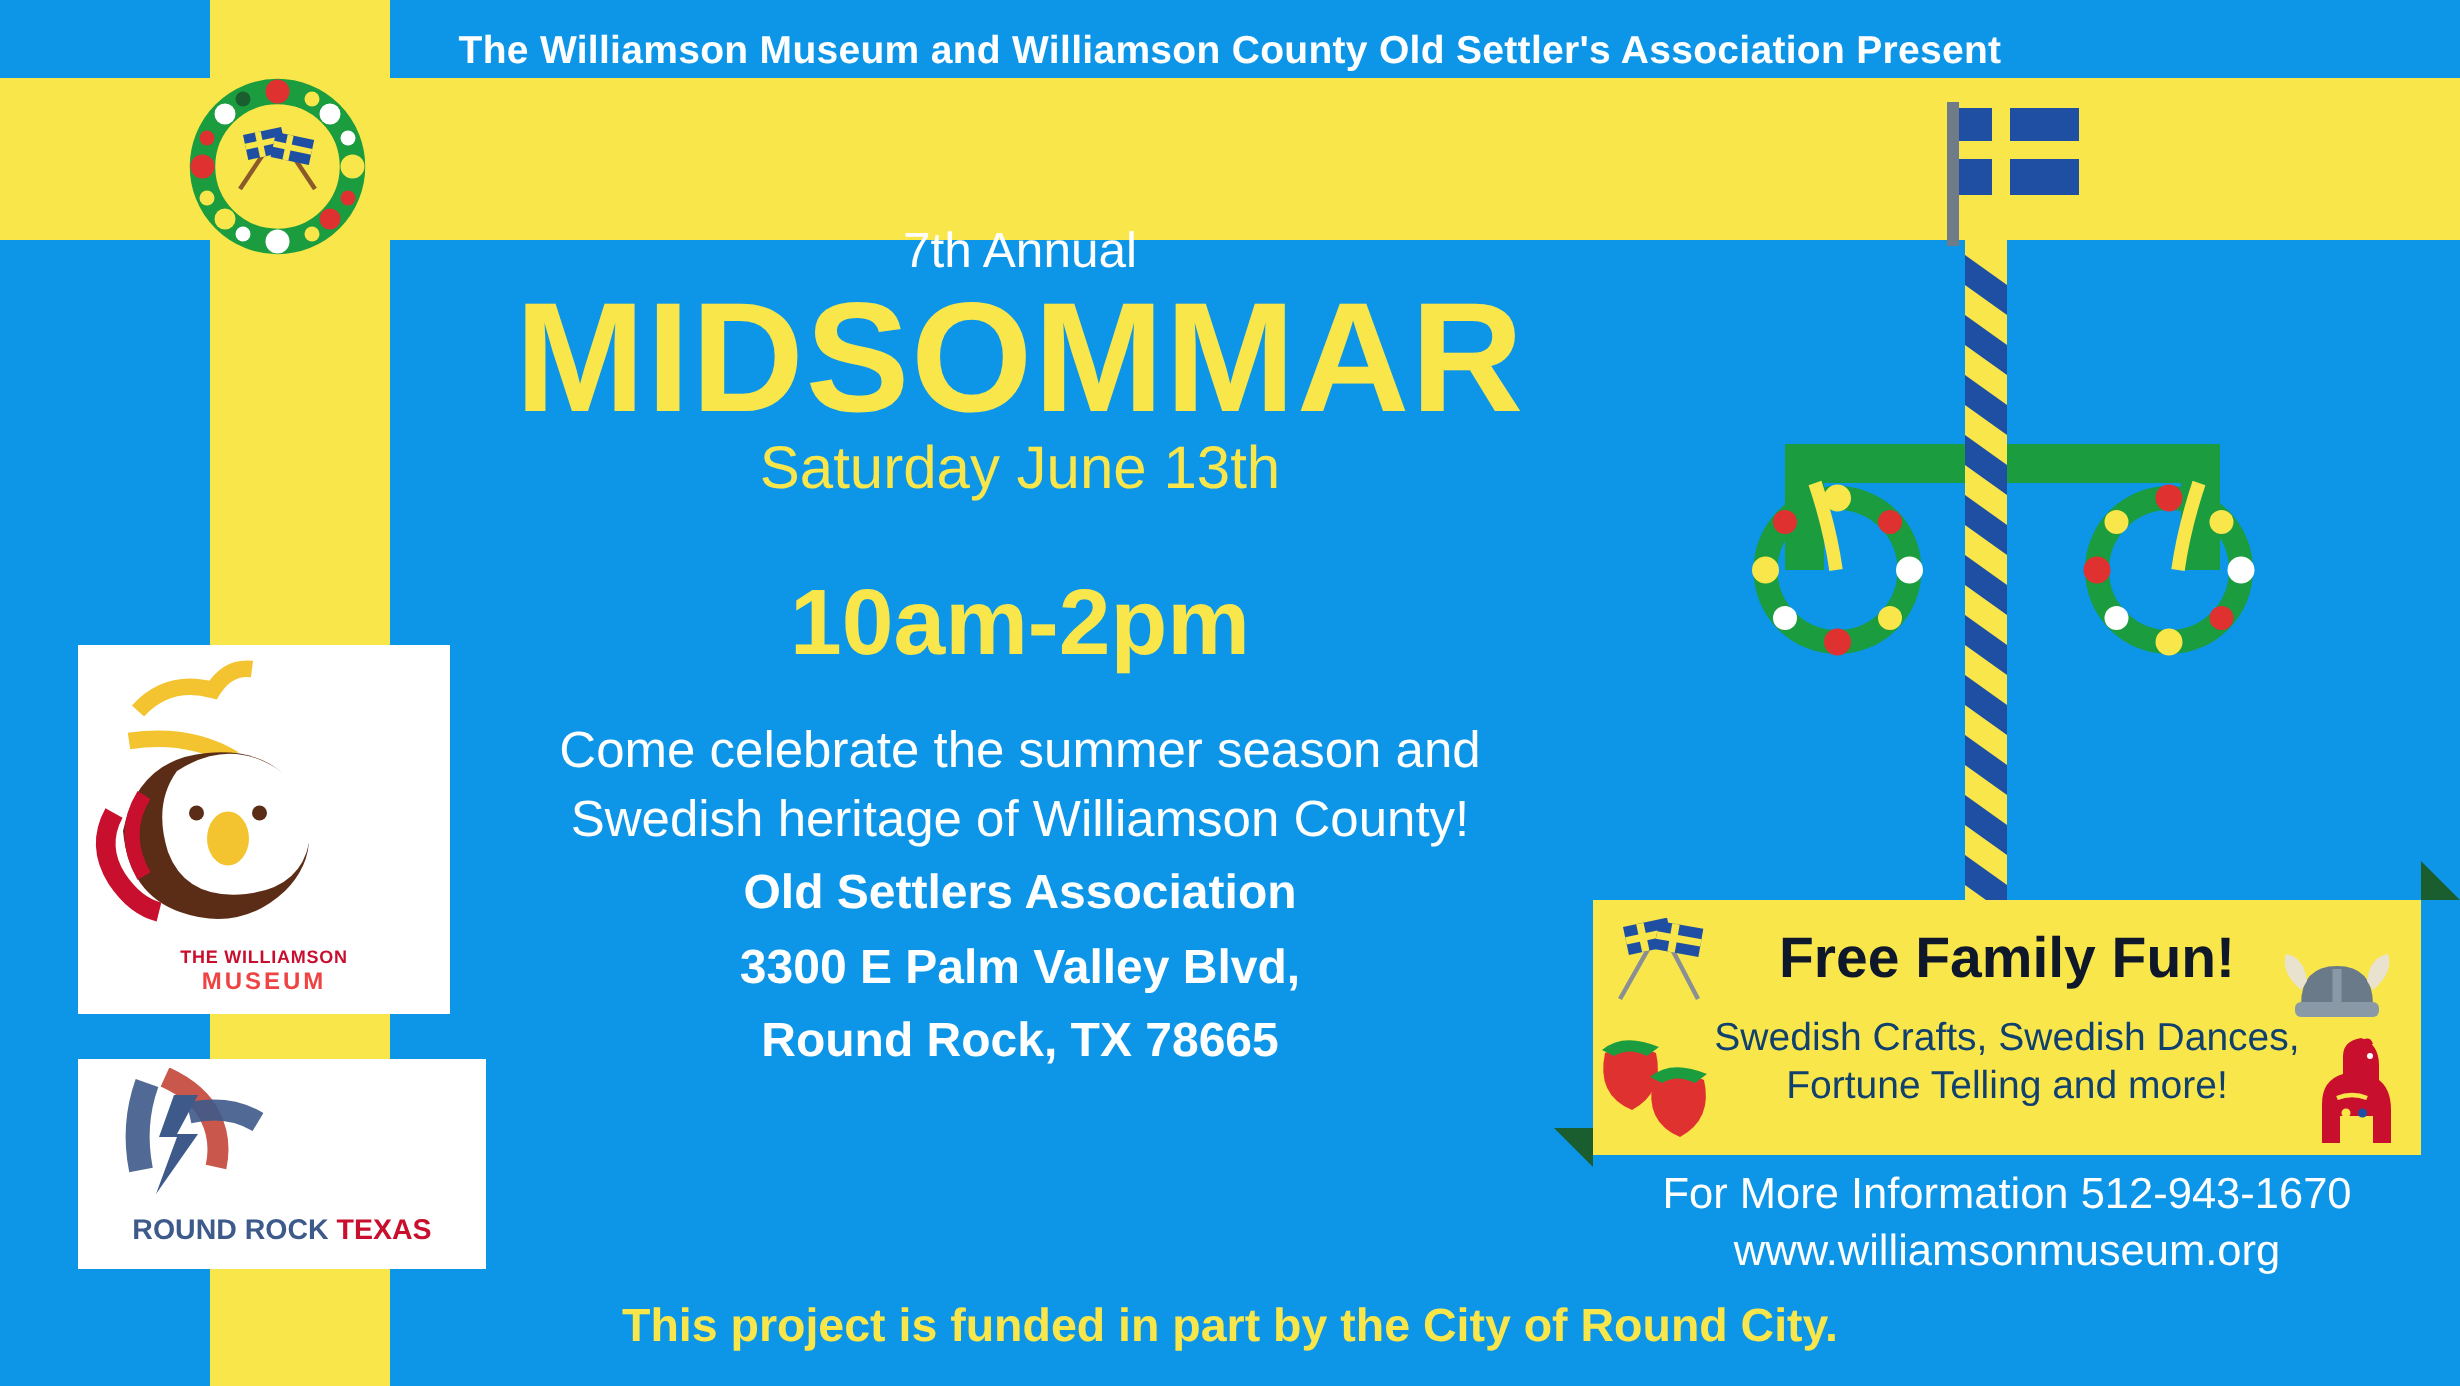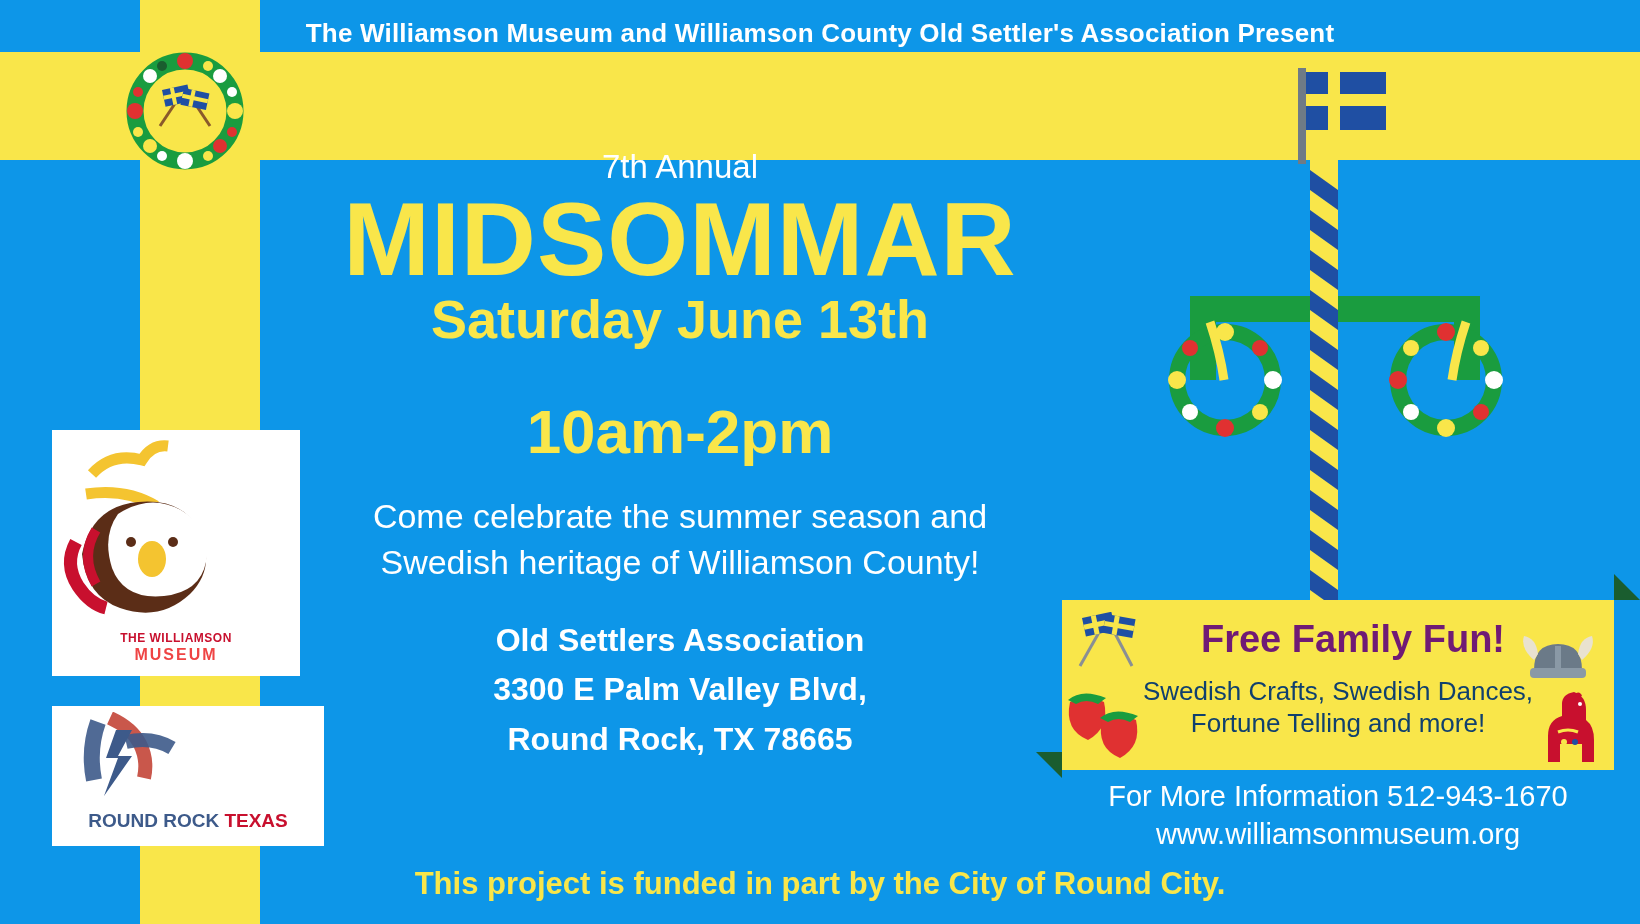--- a/index.html
+++ b/index.html
@@ -77,22 +77,22 @@
   }
   .midsommar {
     color: #f9e64a;
     font-size: 104px;
     font-weight: bold;
     line-height: 1.05;
     letter-spacing: 1px;
   }
   .date {
     color: #f9e64a;
-    font-size: 54px;
-    font-weight: bold;
+    font-size: 40px;
+    font-weight: normal;
     line-height: 1.1;
     margin-top: -4px;
   }
   .time {
     color: #f9e64a;
     font-size: 62px;
     font-weight: bold;
     line-height: 1.1;
     margin-top: 48px;
   }
@@ -100,21 +100,20 @@
     color: #ffffff;
     font-size: 34px;
     line-height: 1.35;
     margin-top: 28px;
   }
   .addr {
     color: #ffffff;
     font-size: 32px;
     font-weight: bold;
     line-height: 1.55;
-    margin-top: 30px;
   }
   
   .funding {
     position: absolute;
     left: 300px;
     bottom: 22px;
     width: 1040px;
     color: #f9e64a;
     font-size: 31px;
     font-weight: bold;
@@ -210,24 +209,23 @@
     border-bottom: 26px solid #1a5d2f;
     border-right: 26px solid transparent;
     z-index: 7;
   }
   .banner-head {
     position: absolute;
     left: 0;
     top: 18px;
     width: 552px;
     text-align: center;
-    color: #701a75;
+    color: #0f172a;
     font-size: 38px;
     font-weight: bold;
-    margin-left: 15px;
   }
   .banner-sub {
     position: absolute;
     left: 0;
     top: 76px;
     width: 552px;
     text-align: center;
     color: #10406e;
     font-size: 26px;
     line-height: 1.22;

